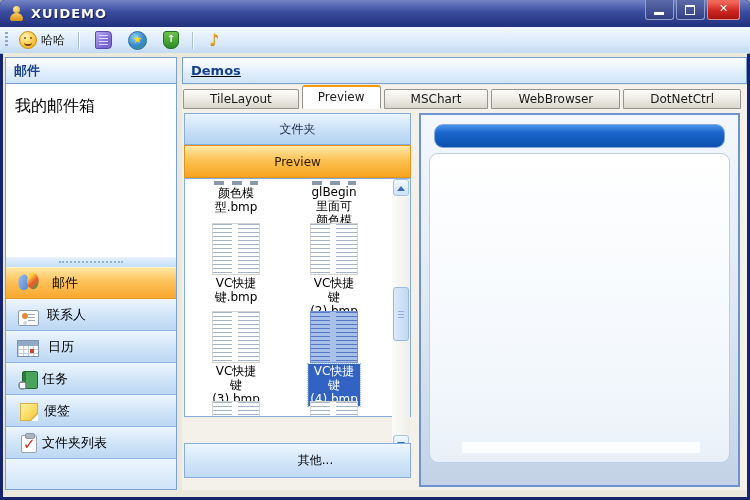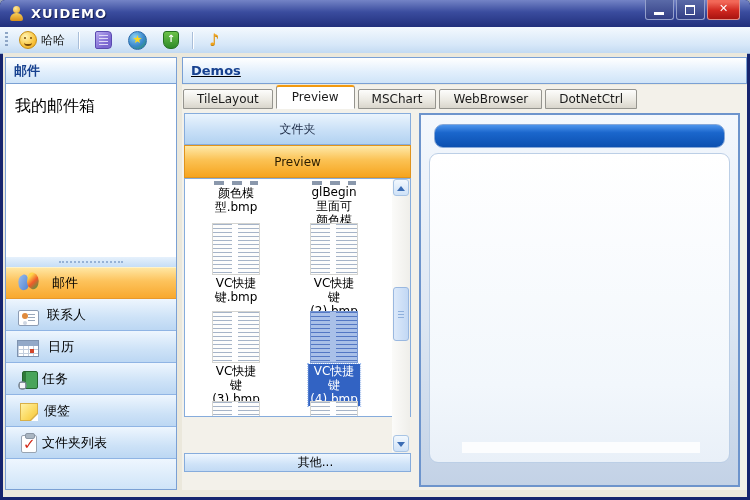--- a/index.html
+++ b/index.html
@@ -60,28 +60,28 @@
   .i-note::before{content:"";position:absolute;right:-1px;bottom:-1px;border-style:solid;border-width:0 0 7px 7px;border-color:transparent transparent #ffffff transparent;filter:drop-shadow(-1px -1px 0 #d8b048);}
   .i-clip{width:16px;height:18px;left:4px;top:1px;background:#fff;border:1px solid #98a4b2;border-radius:2px;box-sizing:border-box;}
   .i-clip::before{content:"";position:absolute;left:3px;top:-3px;width:8px;height:4px;background:#aab6c2;border:1px solid #8a96a4;border-radius:2px;}
   .i-clip::after{content:"✓";position:absolute;left:1px;top:-1px;color:#d22818;font-size:15px;font-weight:bold;}
   .nav-empty{left:5px;top:459px;width:172px;height:31px;background:linear-gradient(#eef6fe,#cfe4f8);border-left:1px solid #7aa0d4;border-right:1px solid #7aa0d4;border-bottom:1px solid #7aa0d4;box-sizing:border-box;}
 
   
   .m-header{left:182px;top:57px;width:565px;height:27px;background:linear-gradient(#ffffff,#e2effc 55%,#cfe4f8);border:1px solid #7aa0d4;box-sizing:border-box;display:flex;align-items:center;text-decoration:underline;}
   .main-bg{left:182px;top:85px;width:565px;height:405px;background:#f3f1ea;}
   .tabs{left:183px;top:85px;height:24px;display:flex;align-items:flex-end;}
-  .tab{height:20px;line-height:19px;padding:0 13px;background:linear-gradient(#fdfdfc,#eceae3 55%,#d9d6cc);border:1px solid #95948e;border-radius:2px 2px 0 0;margin-right:3px;font-size:12px;color:#1a1a1a;box-sizing:border-box;cursor:default;white-space:nowrap;}
+  .tab{height:20px;line-height:19px;padding:0 26px;background:linear-gradient(#fdfdfc,#eceae3 55%,#d9d6cc);border:1px solid #95948e;border-radius:2px 2px 0 0;margin-right:3px;font-size:12px;color:#1a1a1a;box-sizing:border-box;cursor:default;white-space:nowrap;}
   .tab.selected{height:24px;line-height:20px;background:#fff;border-top:2px solid #f2990f;border-bottom:1px solid #fff;border-radius:3px 3px 0 0;padding:0 15px;}
 
   
   .bar{left:184px;width:227px;box-sizing:border-box;border:1px solid #86acdc;text-align:center;font-size:12px;color:#1c2a45;display:flex;align-items:center;justify-content:center;cursor:default;}
   .bar-folder{top:113px;height:32px;background:linear-gradient(#eaf4fd,#c9e0f7 55%,#b2d2f1);}
   .bar-preview{top:145px;height:33px;background:linear-gradient(#fee9a9,#fbc254 45%,#f6a41e);border-color:#e0941c;color:#2a1c00;}
-  .bar-other{top:453px;height:19px;background:linear-gradient(#eef6fe,#cfe3f8 60%,#c2daf4);color:#000;padding-left:36px;}
+  .bar-other{top:443px;height:35px;background:linear-gradient(#eef6fe,#cfe3f8 60%,#c2daf4);color:#000;padding-left:36px;}
   .plist{left:184px;top:178px;width:227px;height:239px;background:#fff;border:1px solid #86acdc;box-sizing:border-box;overflow:hidden;}
   .cell{position:absolute;width:96px;}
   .c1{left:3px;} .c2{left:101px;}
   .thumb{position:relative;margin:0 auto;width:46px;height:50px;border:1px solid #d4d4d0;background:linear-gradient(90deg,rgba(255,255,255,0) 0 42%,#fff 42% 55%,rgba(255,255,255,0) 55%),repeating-linear-gradient(#a6b4c8 0 1px,#fdfdfc 1px 4px);}
   .thumb.sel{border:1px solid #7696d2;background:linear-gradient(90deg,rgba(255,255,255,0) 0 42%,#a9c0e8 42% 55%,rgba(255,255,255,0) 55%),repeating-linear-gradient(#5377c4 0 1px,#a9c0e8 1px 4px);}
   .sliver{height:4px;width:44px;margin:2px auto 0;border:none;background:repeating-linear-gradient(90deg,#8a98ac 0 10px,transparent 10px 18px);}
   .tlabel{position:absolute;left:50%;transform:translateX(-50%);white-space:pre-line;text-align:center;font-size:12px;line-height:14px;color:#000;cursor:default;}
   .tlabel.sel{background:#3263c3;color:#fff;outline:1px dotted #a8c4f0;padding:0 2px;}
   .t-r2{top:44px;} .l-r2{top:97px;} .t-r3{top:132px;} .l-r3{top:185px;} .t-r4{top:222px;}
 

